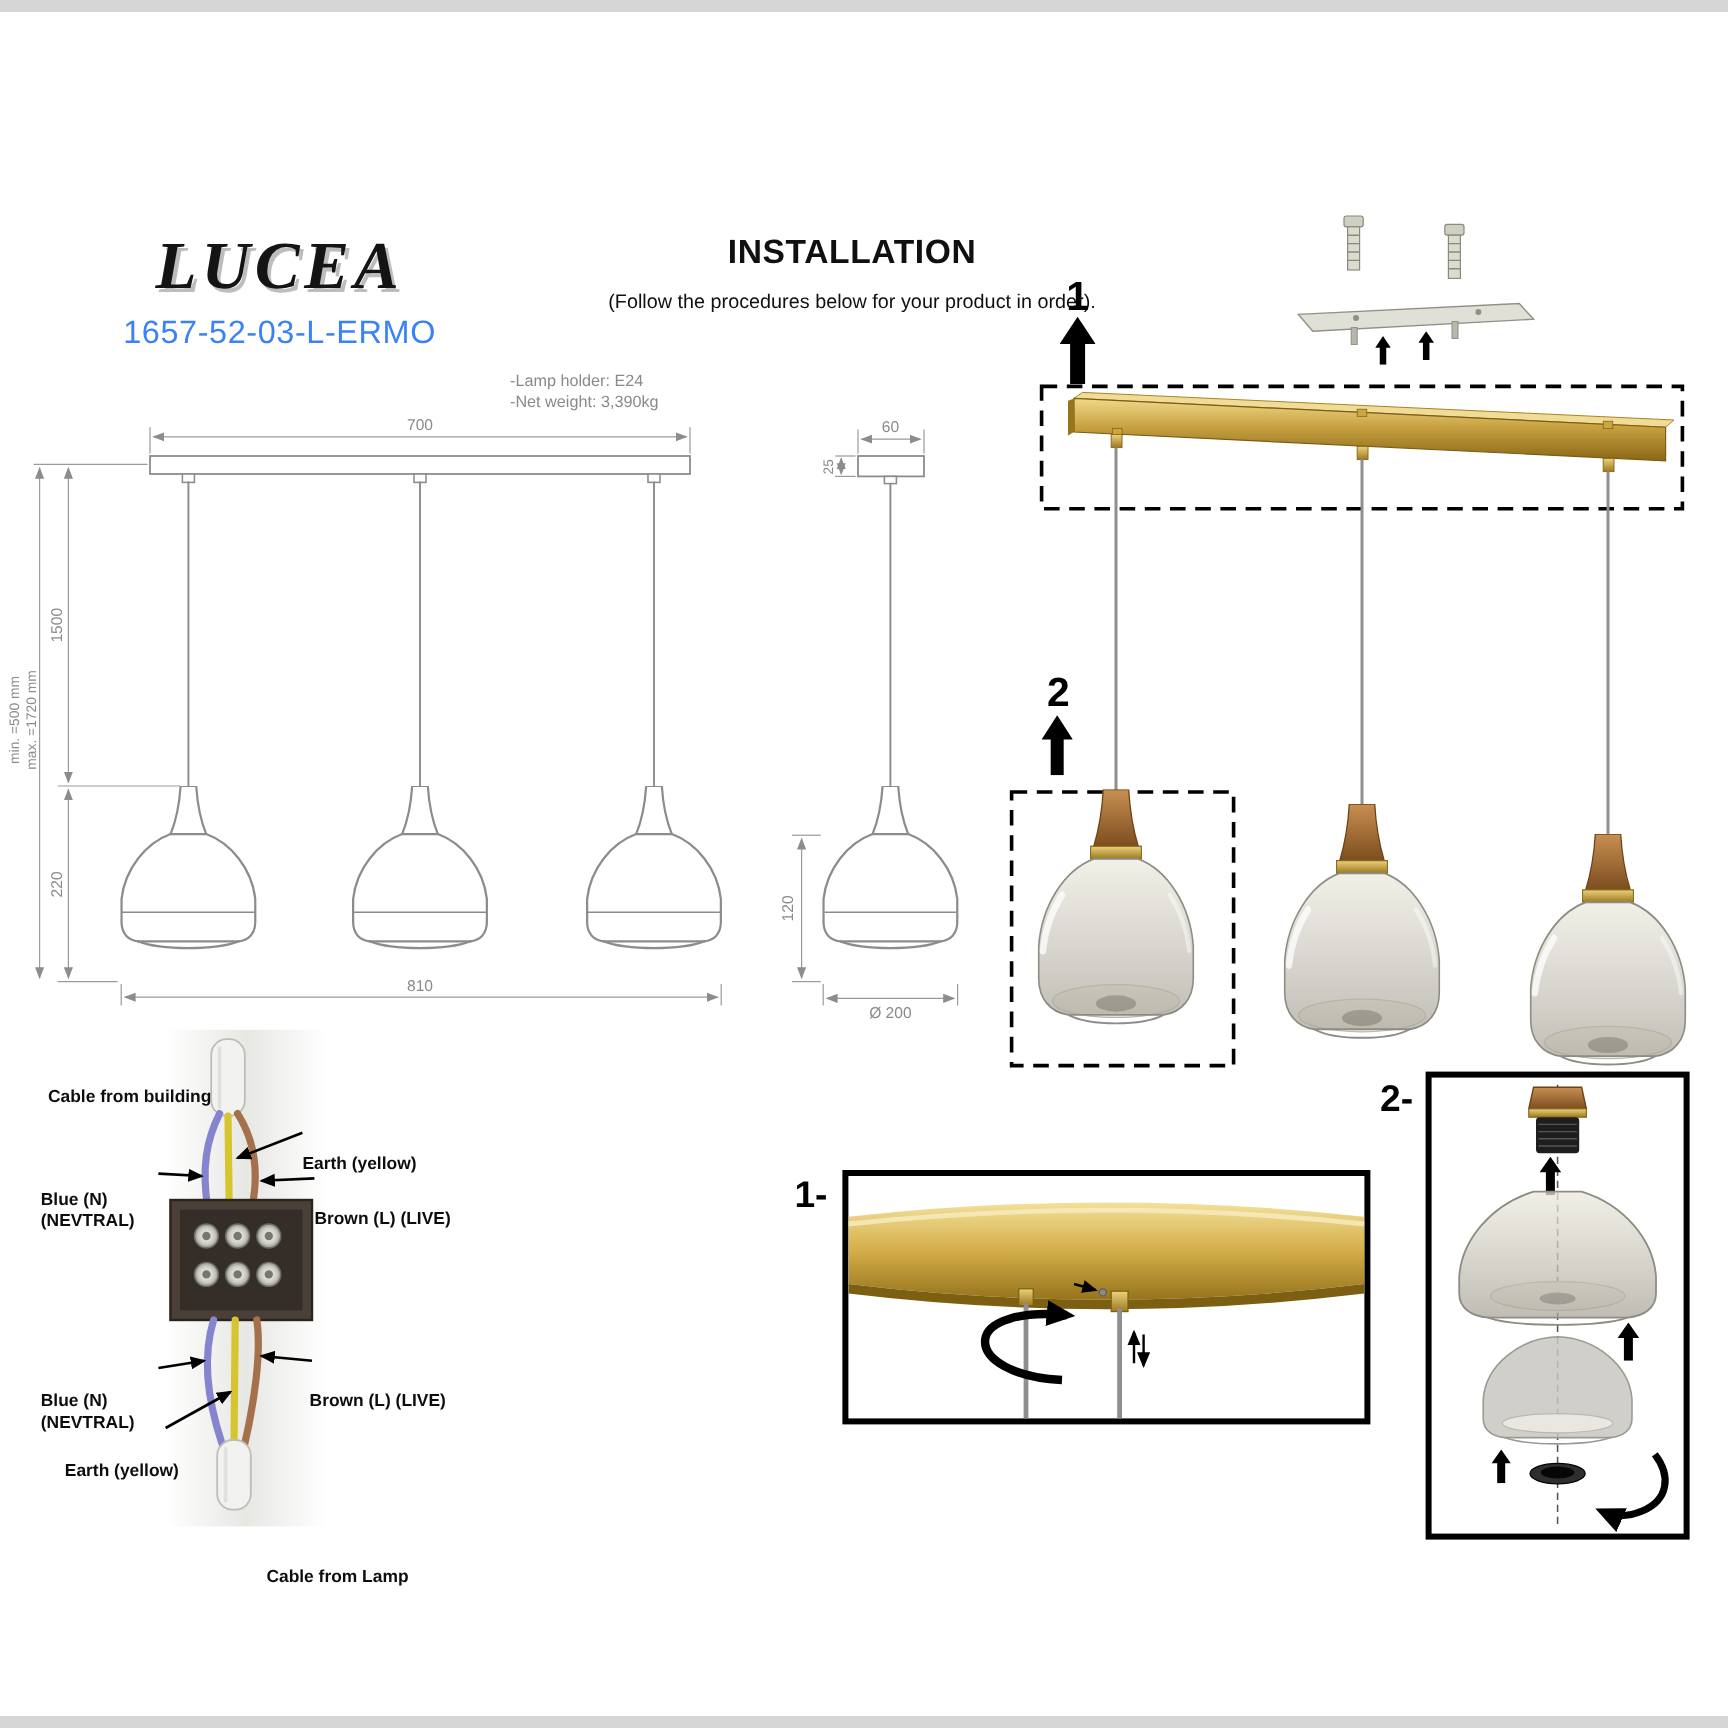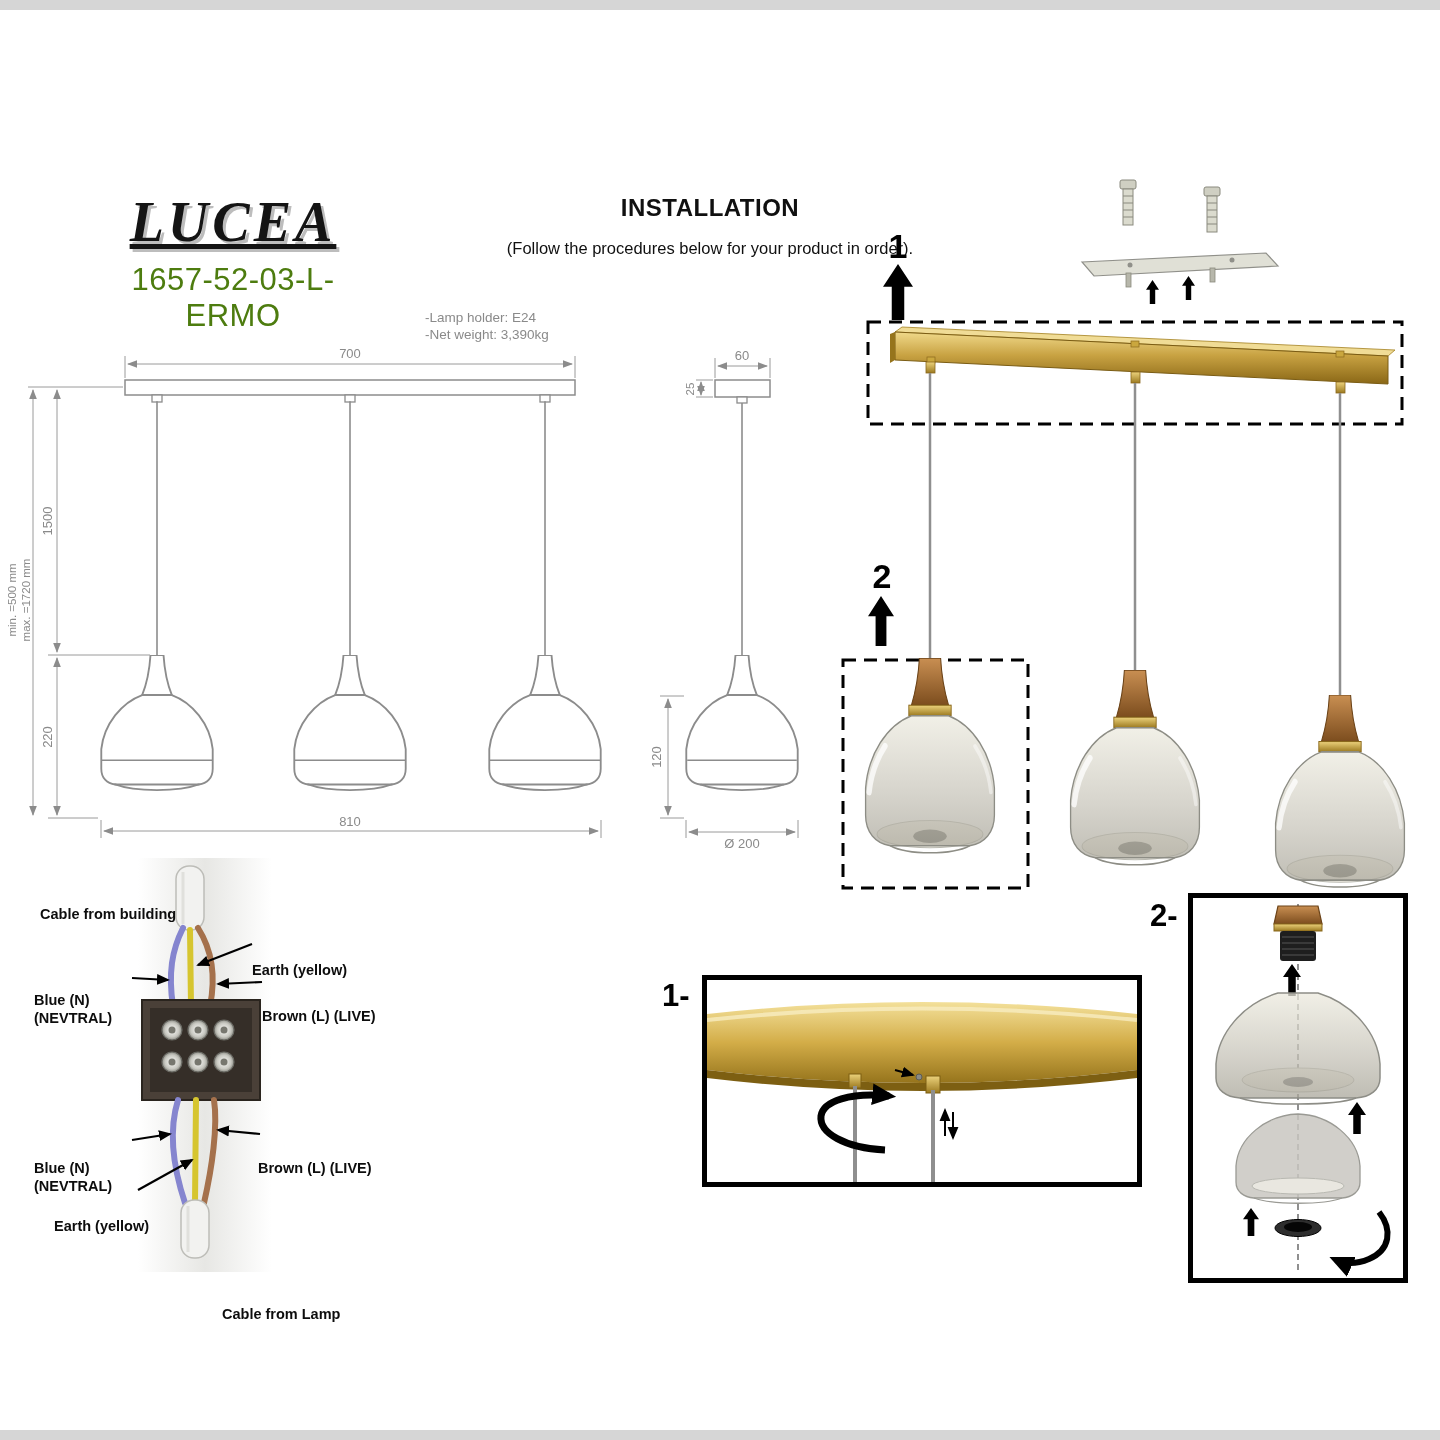--- a/index.html
+++ b/index.html
@@ -2,24 +2,24 @@
 <html><head>
 <meta charset="utf-8">
 <style>
   * { margin:0; padding:0; box-sizing:border-box; }
   html,body { background:#ffffff; }
   body { font-family:"Liberation Sans", sans-serif; }
   .page { position:relative; width:1440px; height:1440px; background:#ffffff; overflow:hidden; }
   .edge-strip { position:absolute; left:0; width:1440px; height:10px; background:#d6d6d6; }
   .abs { position:absolute; }
   .brand-block { position:absolute; left:88px; top:190px; width:290px; text-align:center; }
-  .brand { font-family:"Liberation Serif", serif; font-style:italic; font-weight:bold; font-size:56px; letter-spacing:4px; color:#141414; text-shadow:3px 3px 0 #bdbdbd;text-decoration:underline; }
-  .model { font-size:31px; color:#4d7c0f; margin-top:8px; letter-spacing:.5px; }
+  .brand { font-family:"Liberation Serif", serif; font-style:italic; font-weight:bold; font-size:56px; letter-spacing:4px; color:#141414; text-shadow:3px 3px 0 #bdbdbd; }
+  .model { font-size:27px; color:#3b82f6; margin-top:8px; letter-spacing:.5px; }
   .install-block { position:absolute; left:425px; top:194px; width:570px; text-align:center; color:#101010; }
-  .install-title { font-size:24px; font-weight:600; letter-spacing:.5px; }
+  .install-title { font-size:28px; font-weight:600; letter-spacing:.5px; }
   .install-sub { font-size:16.5px; margin-top:17px; }
   .wire-label { position:absolute; font-size:14.5px; font-weight:bold; color:#0d0d0d; white-space:pre-line; line-height:1.22;margin-top:34px; }
   .step-label { position:absolute; font-size:31px; font-weight:bold; color:#000; font-family:"Liberation Sans", sans-serif; }
   .detail-box { position:absolute; border:5px solid #000; background:#fff; }
   svg text { font-family:"Liberation Sans", sans-serif; }
   .dim-text { fill:#8a8a8a; font-size:13px; }
   .dim-text-small { fill:#8a8a8a; font-size:11.5px; }
   .spec-text { fill:#8a8a8a; font-size:13.5px; }
   .step-num { fill:#000; font-size:34px; font-weight:bold; }
 </style>

